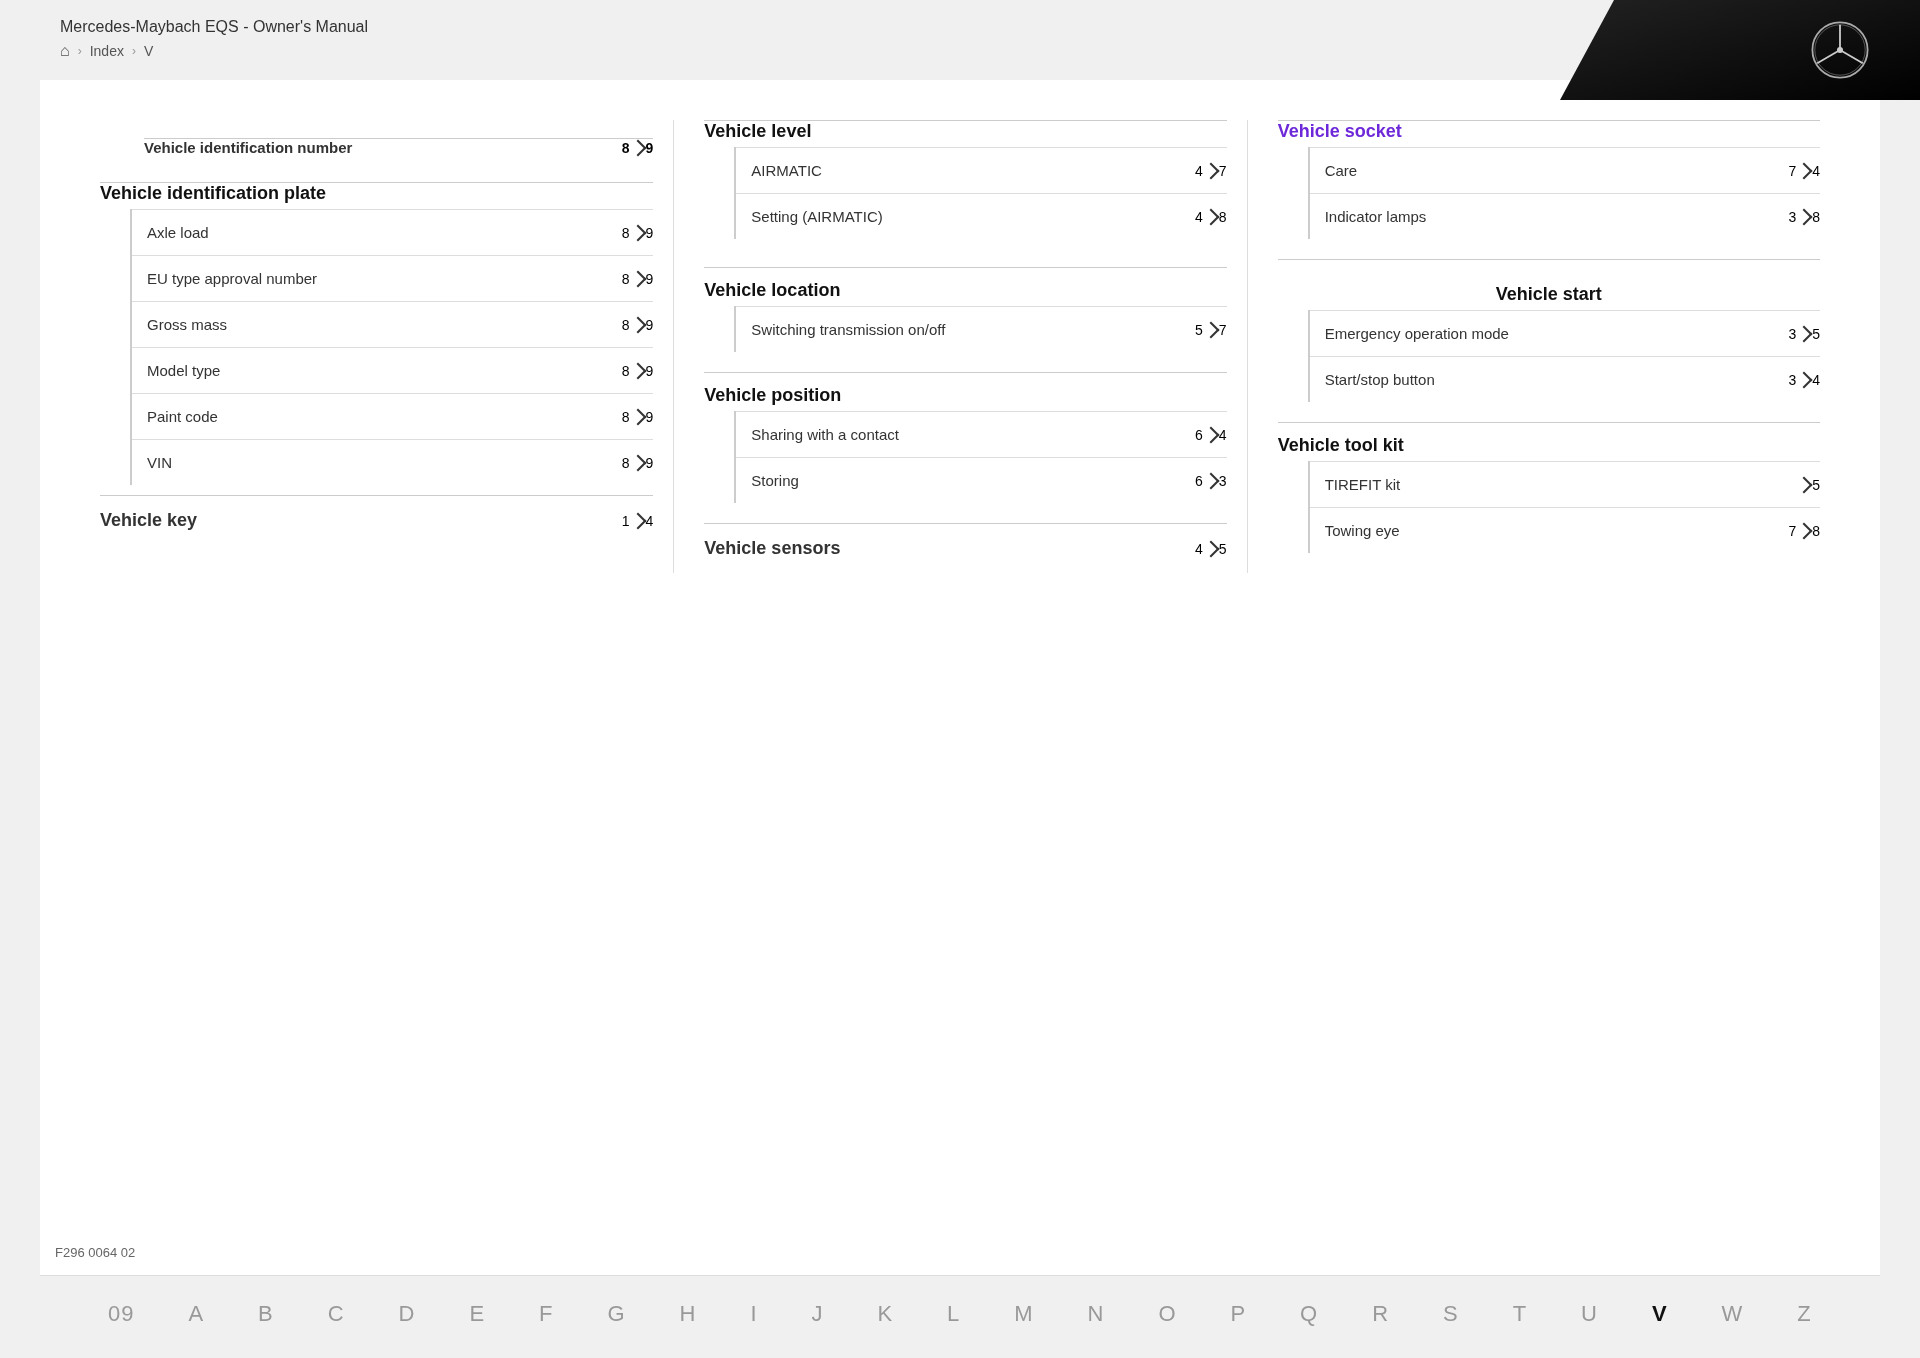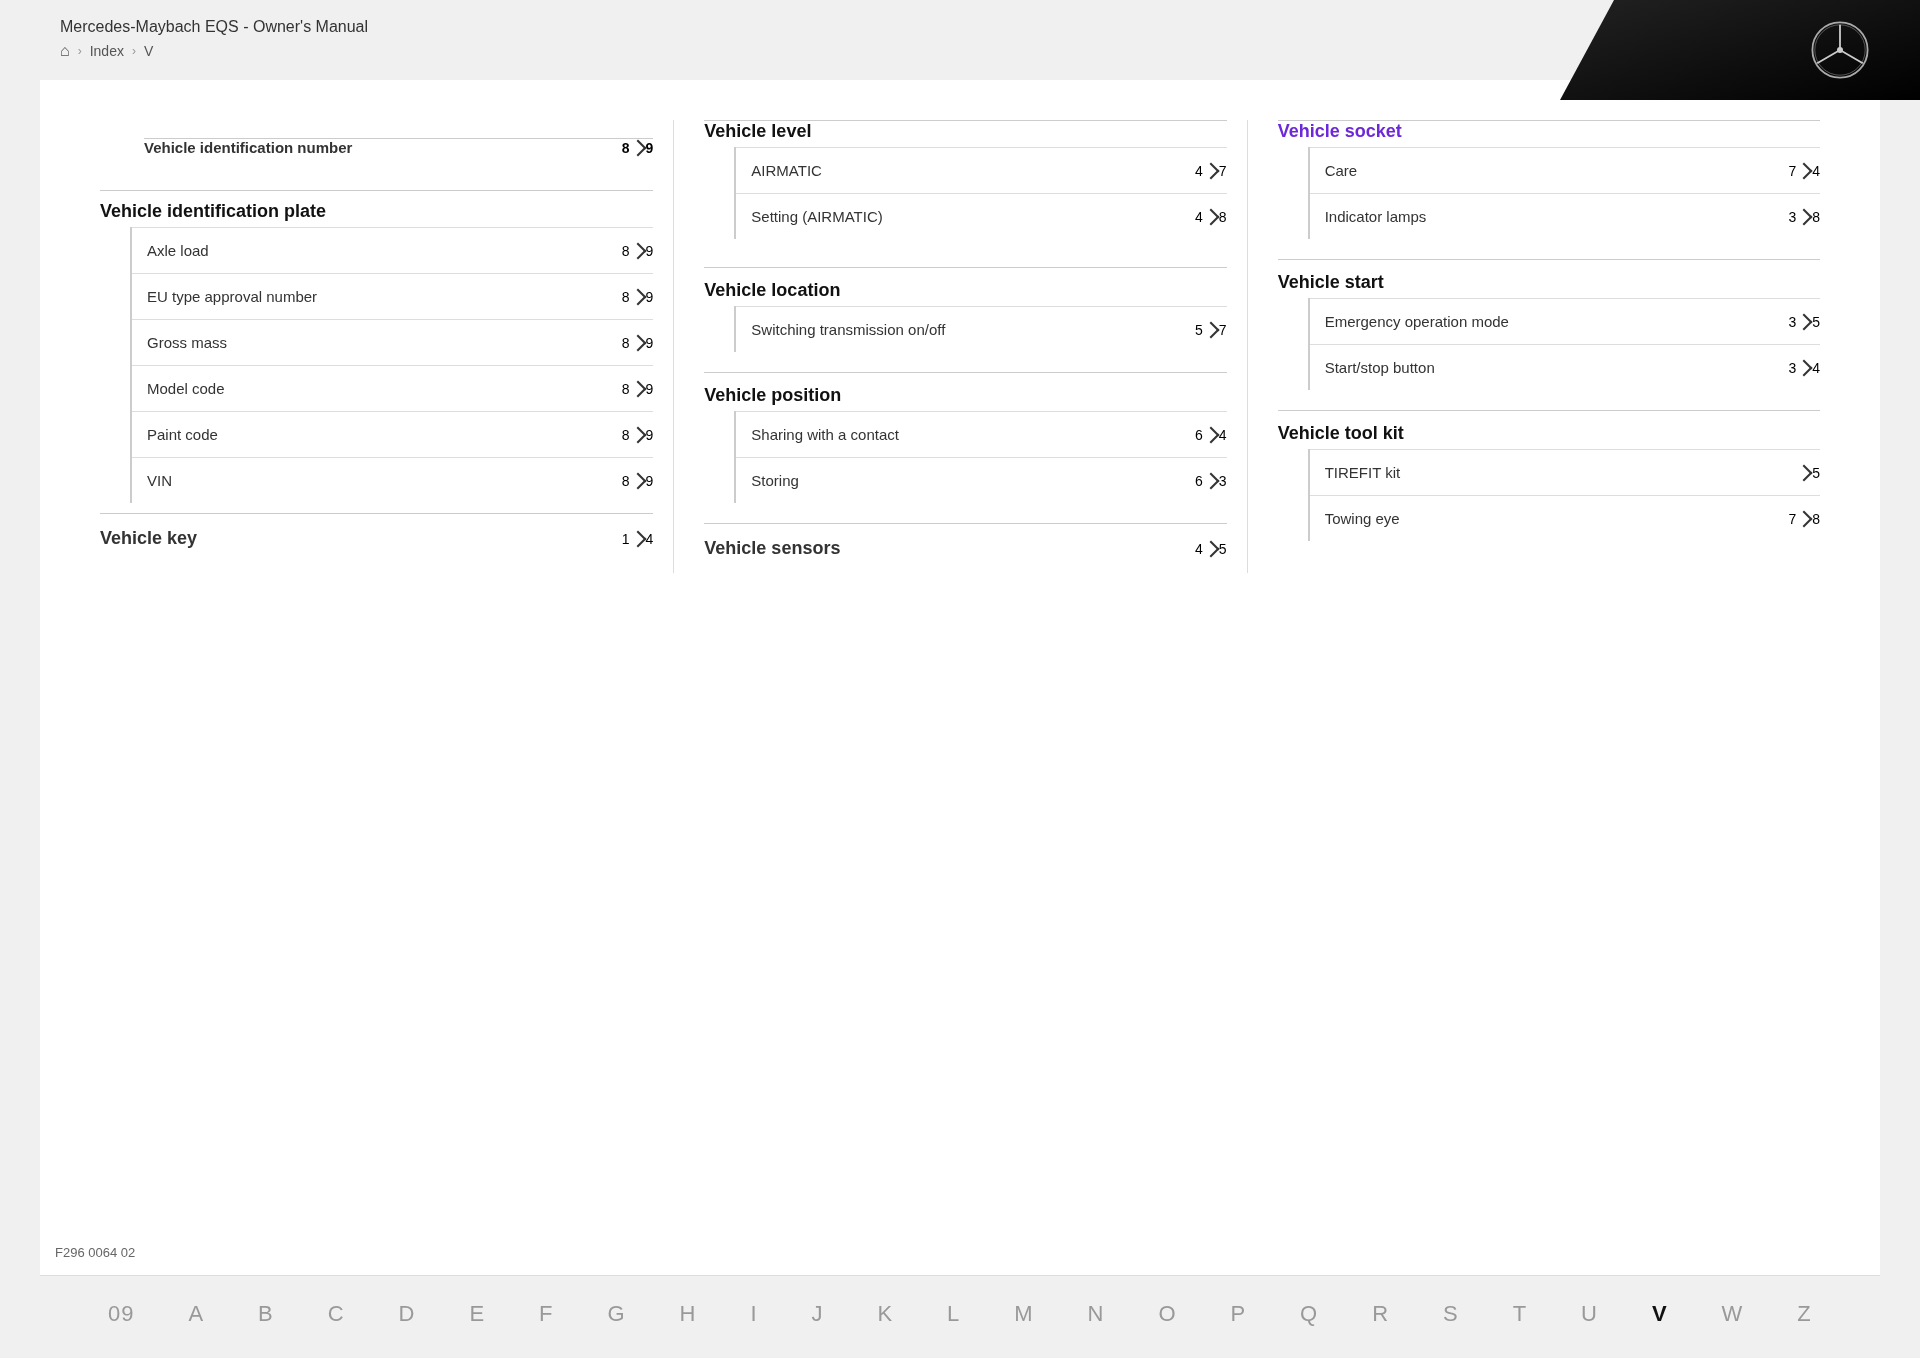--- a/index.html
+++ b/index.html
@@ -199,37 +199,37 @@
 
       <div class="section-header no-border">
         <div class="entry" style="border-top: 1px solid #ccc; padding-top: 0;">
           <span class="entry-label">Vehicle identification number</span>
           <span class="entry-page">
             8<span class="page-arrow"></span>9
           </span>
         </div>
       </div>
 
-      <div style="margin-top: 10px; border-top: 1px solid #ccc; padding-top: 10px;">
+      <div style="margin-top: 2px; border-top: 1px solid #ccc; ">
         <div style="font-size: 18px; font-weight: bold; color: #111; padding-bottom: 5px;">Vehicle identification plate</div>
         <div class="sub-section">
           <div class="entry">
             <span class="entry-label">Axle load</span>
             <span class="entry-page">8<span class="page-arrow"></span>9</span>
           </div>
           <div class="entry">
             <span class="entry-label">EU type approval number</span>
             <span class="entry-page">8<span class="page-arrow"></span>9</span>
           </div>
           <div class="entry">
             <span class="entry-label">Gross mass</span>
             <span class="entry-page">8<span class="page-arrow"></span>9</span>
           </div>
           <div class="entry">
-            <span class="entry-label">Model code</span>
+            <span class="entry-label">Model type</span>
             <span class="entry-page">8<span class="page-arrow"></span>9</span>
           </div>
           <div class="entry">
             <span class="entry-label">Paint code</span>
             <span class="entry-page">8<span class="page-arrow"></span>9</span>
           </div>
           <div class="entry">
             <span class="entry-label">VIN</span>
             <span class="entry-page">8<span class="page-arrow"></span>9</span>
           </div>
@@ -302,21 +302,21 @@
             <span class="entry-page">7<span class="page-arrow"></span>4</span>
           </div>
           <div class="entry">
             <span class="entry-label">Indicator lamps</span>
             <span class="entry-page">3<span class="page-arrow"></span>8</span>
           </div>
         </div>
       </div>
 
       <div style="margin-top: 20px;">
-        <div style="font-size: 18px; font-weight: bold; color: #111; padding-bottom: 5px; border-top: 1px solid #ccc; padding-top: 12px;">Vehicle start</div>
+        <div style="font-size: 18px; font-weight: bold; color: #111; padding-bottom: 5px; border-top: 1px solid #ccc; padding-top: 24px; text-align: center;">Vehicle start</div>
         <div class="sub-section">
           <div class="entry">
             <span class="entry-label">Emergency operation mode</span>
             <span class="entry-page">3<span class="page-arrow"></span>5</span>
           </div>
           <div class="entry">
             <span class="entry-label">Start/stop button</span>
             <span class="entry-page">3<span class="page-arrow"></span>4</span>
           </div>
         </div>

